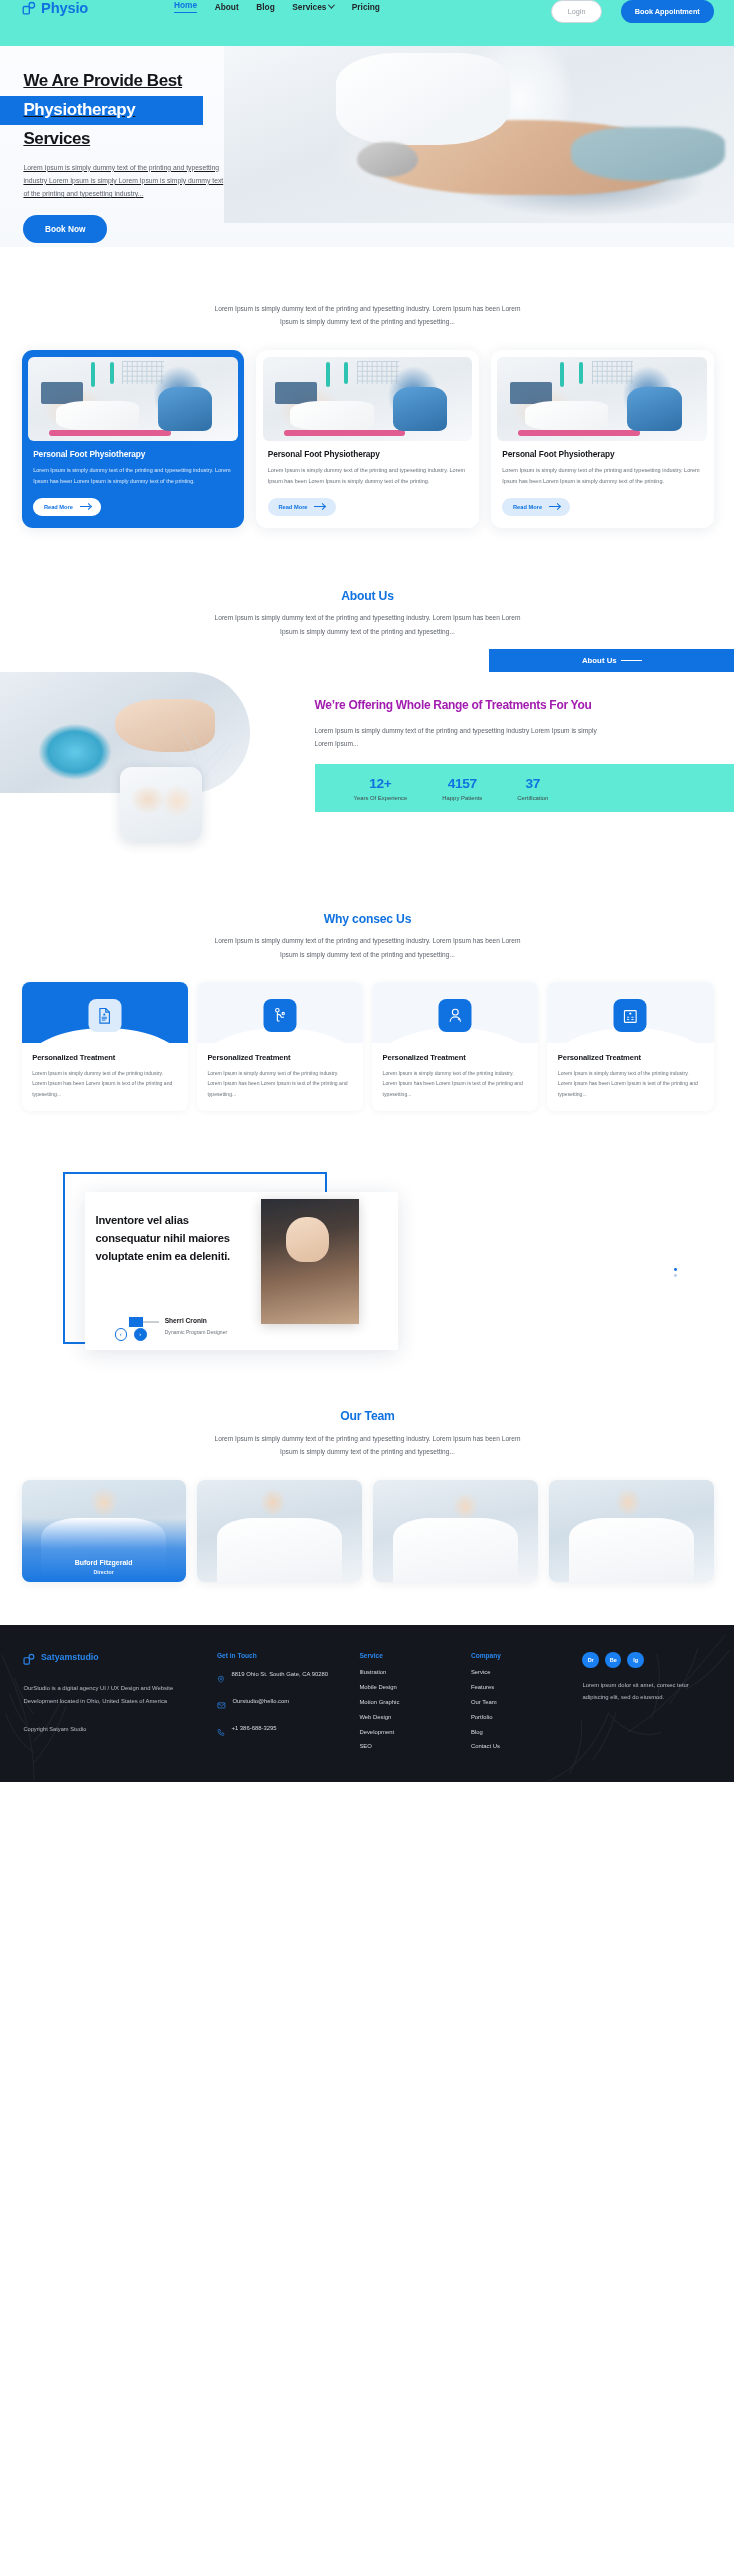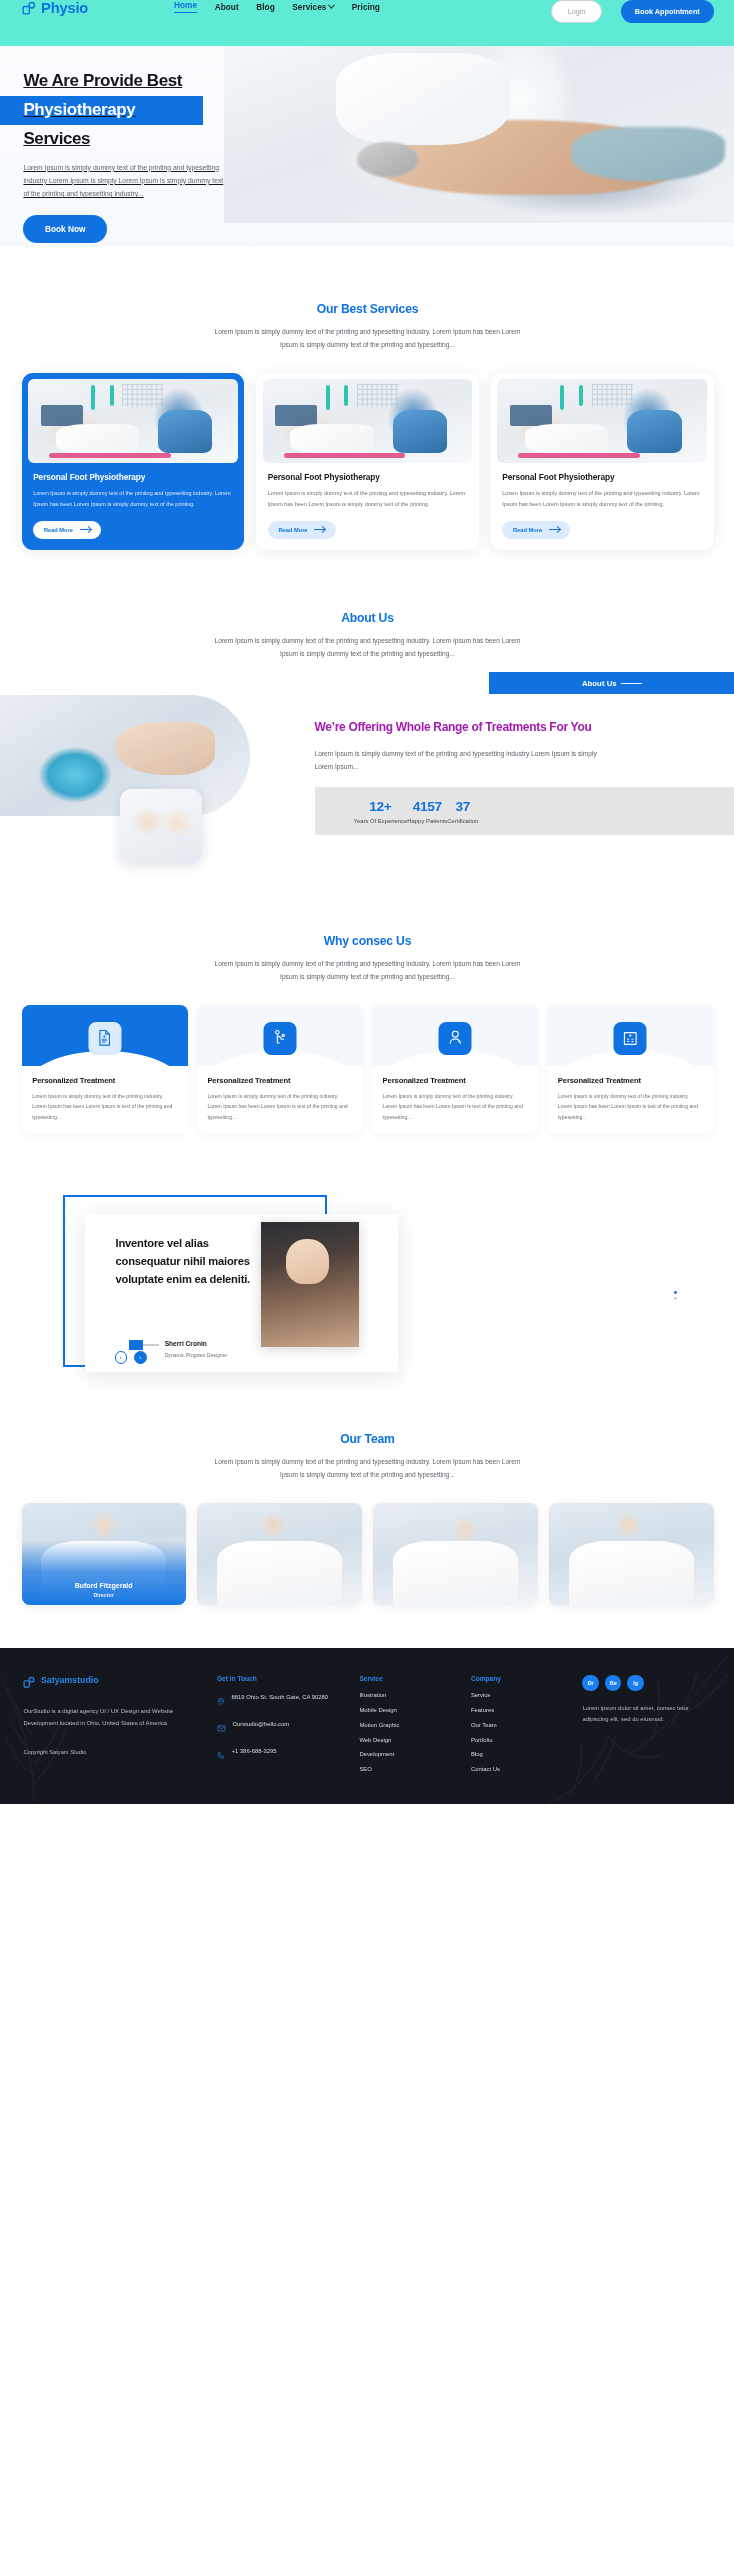--- a/index.html
+++ b/index.html
@@ -176,22 +176,22 @@
   }
   .about-right { flex: 1; position: relative; padding-top: 0; }
   .about-tag {
     position: absolute; right: -21.5px; top: -15.6px; background: #1072e0; color: #fff;
     font-size: 7.8px; font-weight: 700; padding: 6.8px 0; width: 246px; text-align: center;
   }
   .about-tag .u { display: inline-block; border-bottom: 1.4px solid #fff; width: 21.5px; margin-left: 3.9px; vertical-align: middle; }
   .about-h2 { margin-top: 31px; font-size: 12px; font-weight: 700; line-height: 1.55; letter-spacing: -0.3px; color: #a21caf; }
   .about-p { margin-top: 9.8px; font-size: 6.6px; line-height: 2.0; color: #5d636c; width: 293px; }
   .stats {
-    margin-top: 13.7px; margin-right: -21.5px; background: #e5e5e5; display: flex;
-    padding: 11.7px 0 11.7px 39px; 
+    margin-top: 13.7px; margin-right: -21.5px; background: #5eead4; display: flex;
+    padding: 11.7px 0 11.7px 39px; gap: 35px;
   }
   .stat { text-align: center; }
   .stat-num { font-size: 13.7px; font-weight: 700; color: #1072e0; letter-spacing: -0.3px; }
   .stat-lbl { margin-top: 3.9px; font-size: 5.9px; color: #41464d; }
 
   
   .why { margin-top: 61px; }
   .why-grid { display: flex; gap: 8.8px; margin-top: 21.5px; }
   .why-card {
     flex: 1; border-radius: 7.8px; background: #f4f8fd; padding-bottom: 11.7px;
@@ -220,21 +220,21 @@
   .testi-wrap { position: relative; margin-top: 25.4px; height: 176px; }
   .testi-frame {
     position: absolute; left: 41px; top: 0; width: 264px; height: 172px;
     border: 2.9px solid #1072e0;
   }
   .testi-card {
     position: absolute; left: 63px; top: 19.5px; width: 313px; height: 158px;
     background: #fff; box-shadow: 0 3.9px 21.5px rgba(16,40,80,.12); border-radius: 2px;
   }
   .testi-quote {
-    position: absolute; left: 94px; top: 39px; width: 147px;
+    position: absolute; left: 74px; top: 39px; width: 147px;
     font-size: 11.2px; font-weight: 600; line-height: 1.62; letter-spacing: -0.2px; color: #14161a;
   }
   .testi-person { position: absolute; left: 107px; top: 137px; display: flex; align-items: center; gap: 0; }
   .tp-sq { width: 14.7px; height: 10.7px; background: #1072e0; }
   .tp-line { width: 15.6px; height: 2px; background: #c9ced5; }
   .tp-info { margin-left: 5.9px; }
   .tp-name { font-size: 6.6px; font-weight: 700; color: #14161a; }
   .tp-role { margin-top: 2px; font-size: 5.1px; color: #6a7079; }
   .testi-nav { position: absolute; left: 93px; top: 156px; display: flex; gap: 6.8px; }
   .nav-dot {
@@ -367,21 +367,20 @@
         <div class="hero-line2">Physiotherapy</div>
       </div>
       <div class="hero-line3">Services</div>
       <div class="hero-p">Lorem Ipsum is simply dummy text of the printing and typesetting industry Lorem Ipsum is simply Lorem Ipsum is simply dummy text of the printing and typesetting industry...</div>
       <button class="btn-booknow">Book Now</button>
     </div>
   </div>
 
   <div class="section services">
     <div class="sec-head">
-      <div class="sec-title">Our Best Services</div>
       <div class="sec-sub">Lorem Ipsum is simply dummy text of the printing and typesetting industry. Lorem Ipsum has been Lorem Ipsum is simply dummy text of the printing and typesetting...</div>
     </div>
     <div class="svc-grid">
 
       <div class="svc-card featured">
         <div class="svc-img">
           <div class="shelf"></div>
           <div class="rail"></div>
           <div class="rail2"></div>
           <div class="grid-panel"></div>

